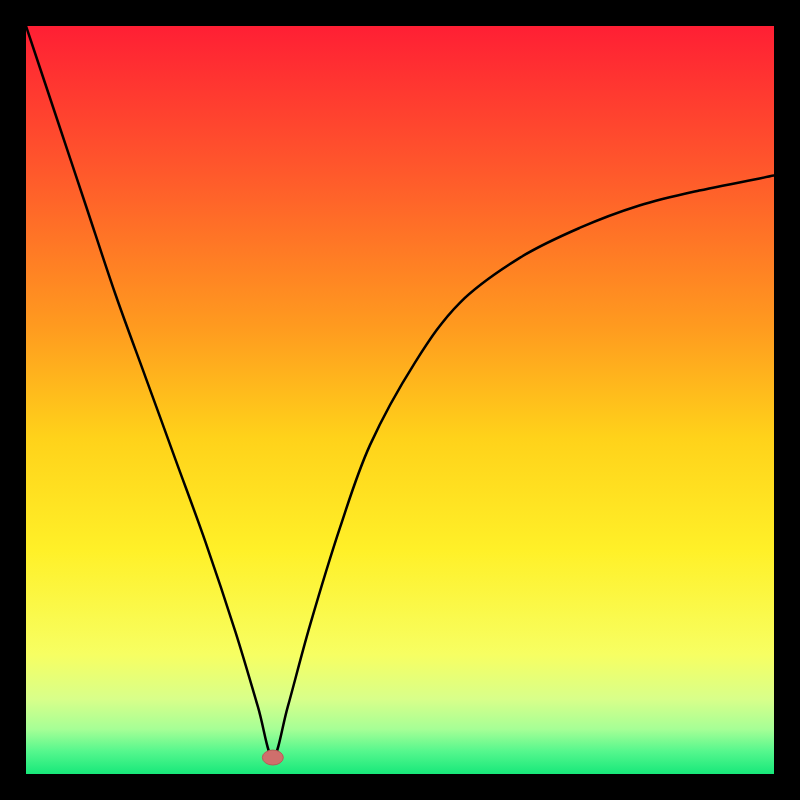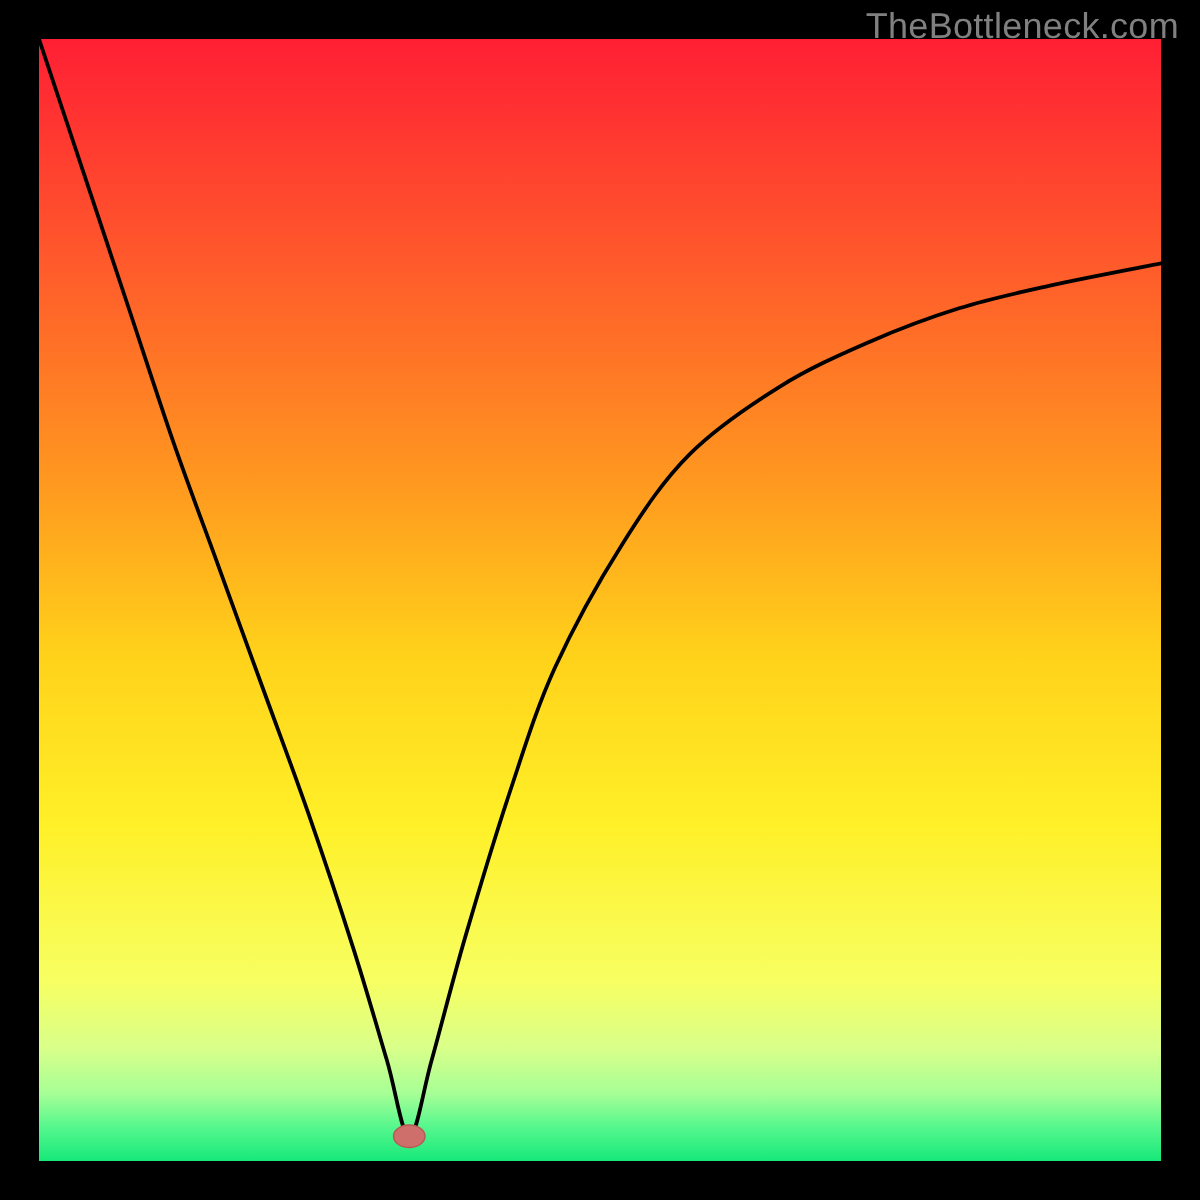--- a/index.html
+++ b/index.html
@@ -37,21 +37,20 @@
   svg {
     display: block;
     width: 748px;
     height: 748px;
   }
 </style>
 </head>
 <body>
 
 <div class="outer">
-  <div class="watermark">TheBottleneck.com</div>
 
   <div class="plot-wrap">
     <svg id="chart-svg" viewBox="0 0 748 748">
       <defs>
         <linearGradient id="bg-grad" x1="0" y1="0" x2="0" y2="1">
             <stop offset="0.00%" stop-color="#ff1f34"></stop>
             <stop offset="20.00%" stop-color="#ff5a2b"></stop>
             <stop offset="40.00%" stop-color="#ff9a1f"></stop>
             <stop offset="55.00%" stop-color="#ffd21a"></stop>
             <stop offset="70.00%" stop-color="#fff028"></stop>

